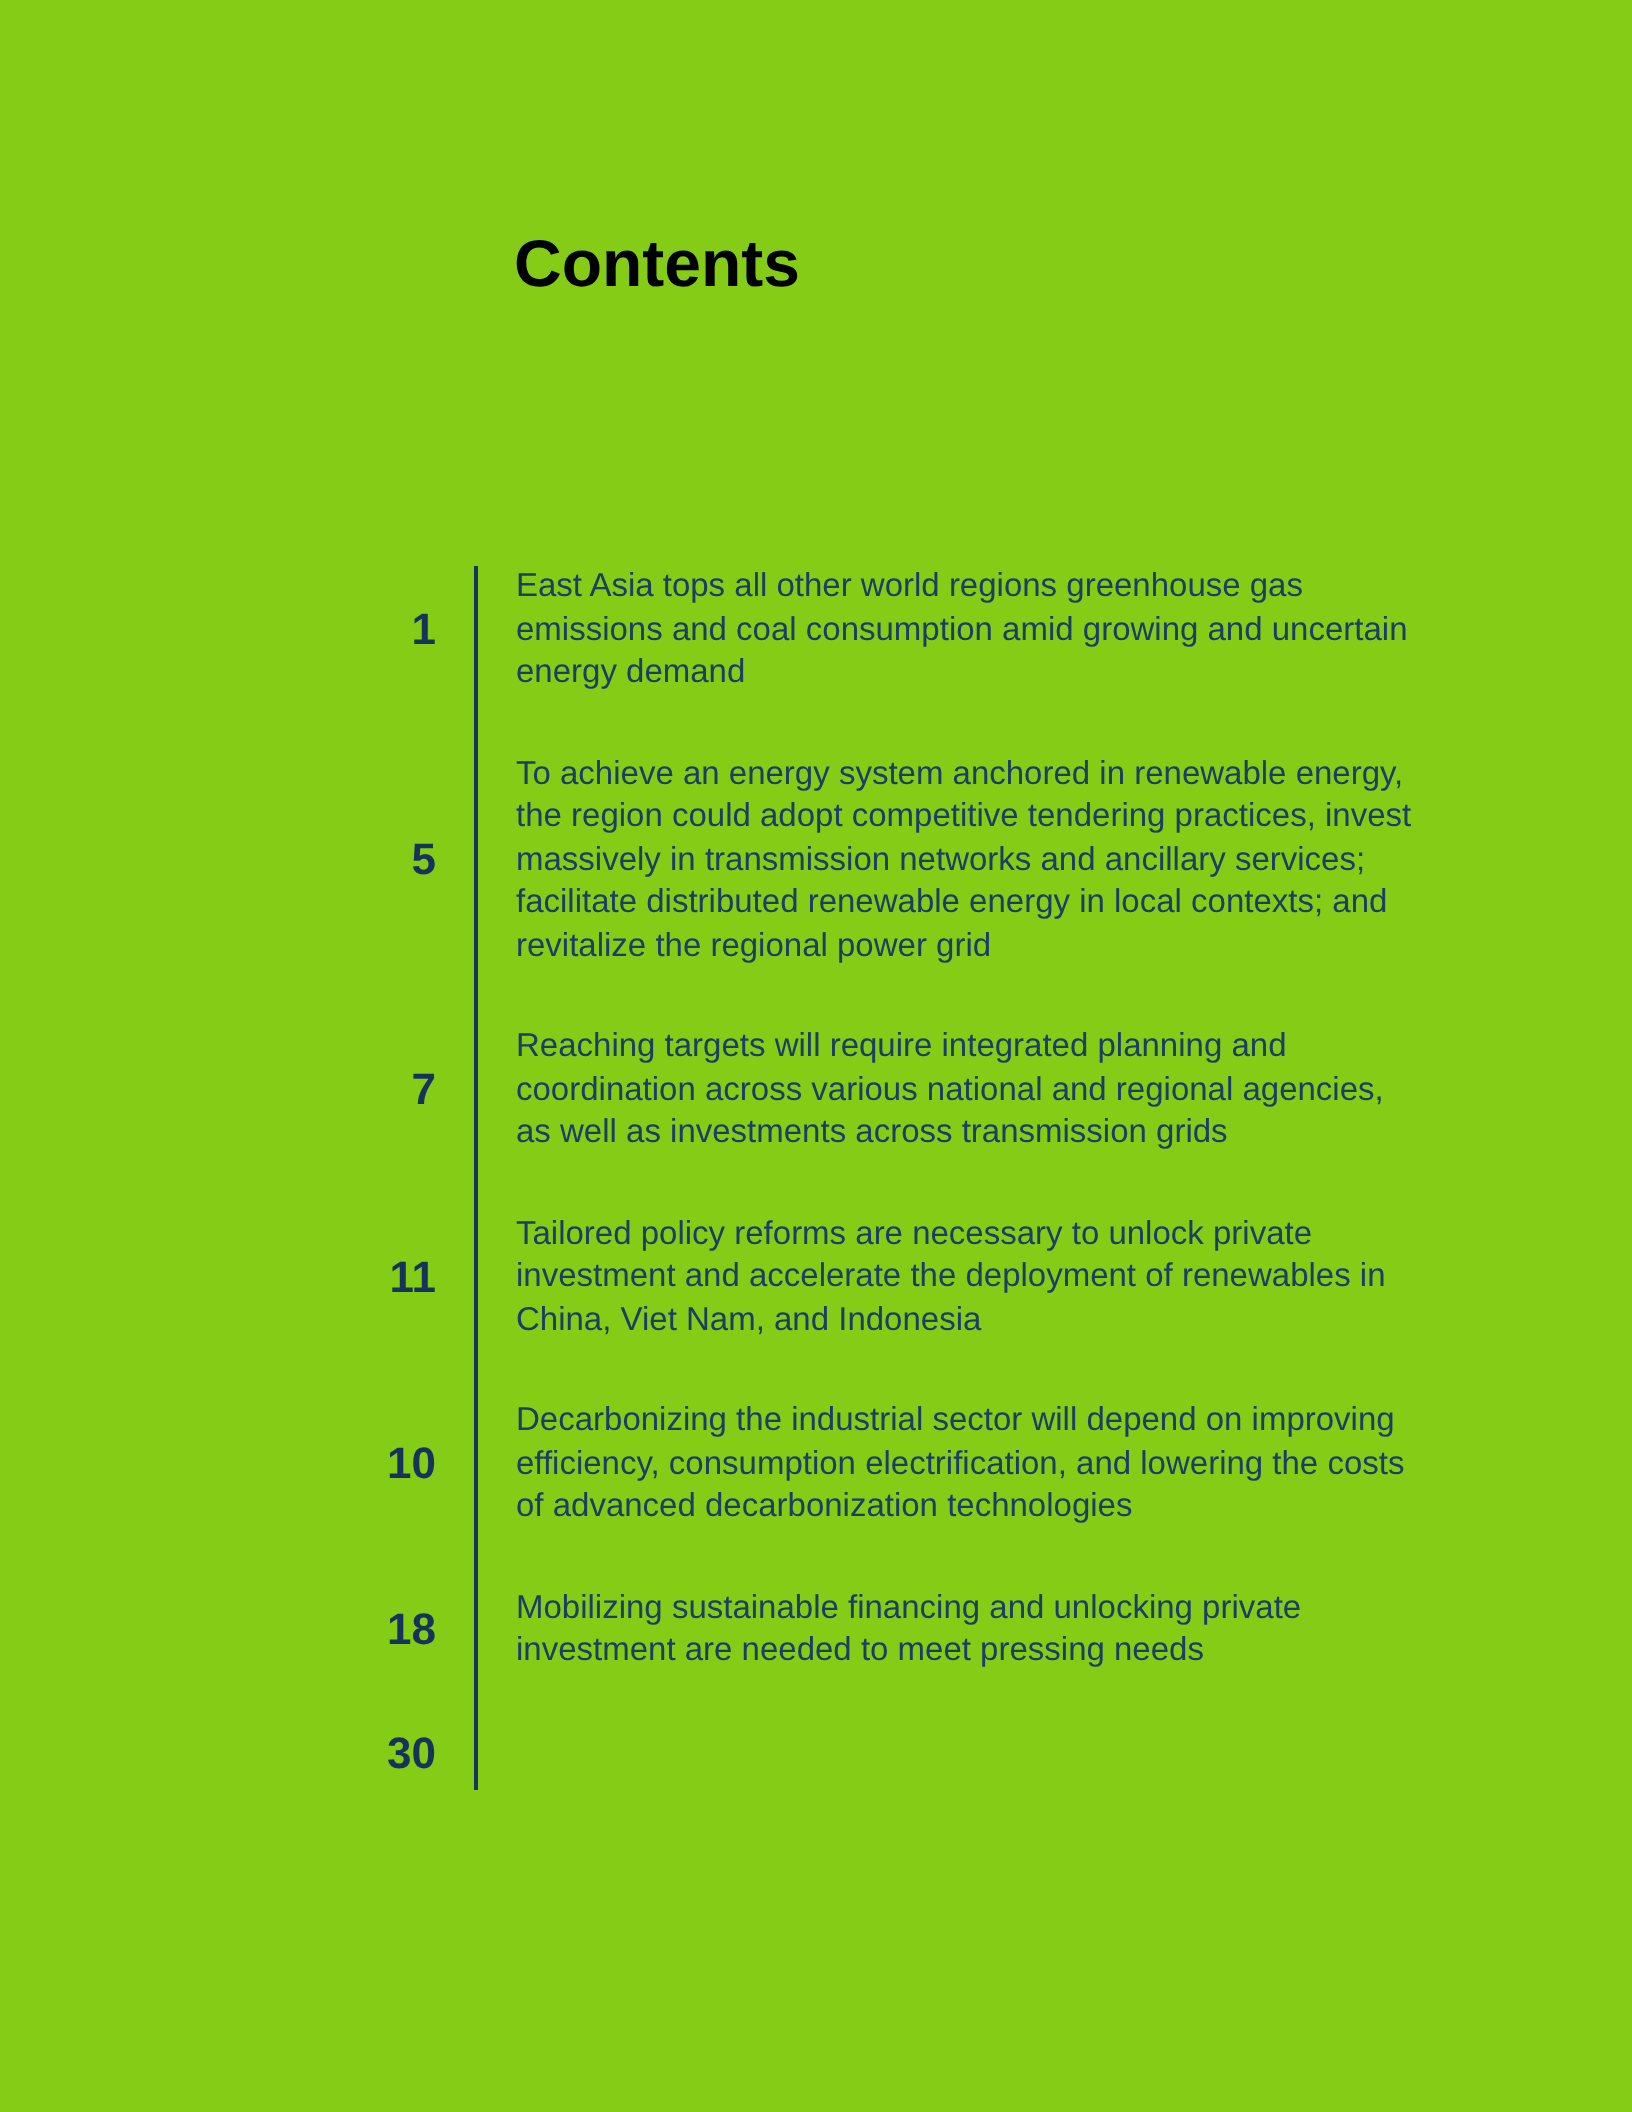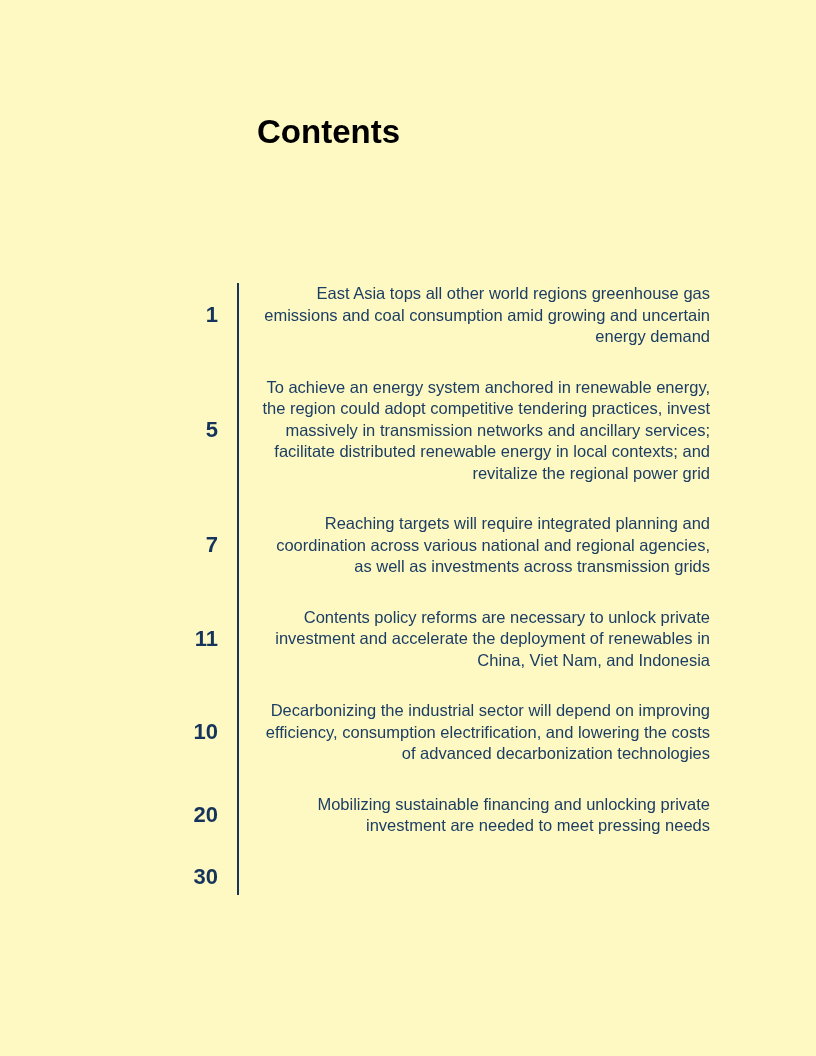--- a/index.html
+++ b/index.html
@@ -1,21 +1,21 @@
 <!DOCTYPE html>
 <html style="--title-color: #000000; --entry-color: #1C3E64; --number-color: #16345B; --divider-color: #17365D;"><head>
 <meta charset="utf-8">
 <style>
   * { margin: 0; padding: 0; box-sizing: border-box; }
   html, body { background: #ffffff; }
   .page {
     position: relative;
     width: 816px;
     height: 1056px;
-    background: #fef9c3;
+    background: #84cc16;
     font-family: "Liberation Sans", sans-serif;
     overflow: hidden;
   }
   .doc-title {
     position: absolute;
     left: 257px;
     top: 112px;
     font-size: 33px;
     font-weight: bold;
     line-height: 1.2;
@@ -50,21 +50,20 @@
     font-weight: bold;
     line-height: 1;
     color: var(--number-color, #16345B);
   }
   .toc-text {
     margin-left: 40px;
     width: 452px;
     font-size: 16.5px;
     line-height: 21.5px;
     color: var(--entry-color, #1C3E64);
-    text-align: right;
   }
 </style>
 </head>
 <body>
 
 <div class="page">
   <h1 class="doc-title">Contents</h1>
 
   <div class="toc">
     <div class="toc-rule"></div>
@@ -76,28 +75,28 @@
         <div class="toc-row">
           <div class="toc-num">5</div>
           <div class="toc-text">To achieve an energy system anchored in renewable energy, the region could adopt competitive tendering practices, invest massively in transmission networks and ancillary services; facilitate distributed renewable energy in local contexts; and revitalize the regional power grid</div>
         </div>
         <div class="toc-row">
           <div class="toc-num">7</div>
           <div class="toc-text">Reaching targets will require integrated planning and coordination across various national and regional agencies, as well as investments across transmission grids</div>
         </div>
         <div class="toc-row">
           <div class="toc-num">11</div>
-          <div class="toc-text">Contents policy reforms are necessary to unlock private investment and accelerate the deployment of renewables in China, Viet Nam, and Indonesia</div>
+          <div class="toc-text">Tailored policy reforms are necessary to unlock private investment and accelerate the deployment of renewables in China, Viet Nam, and Indonesia</div>
         </div>
         <div class="toc-row">
           <div class="toc-num">10</div>
           <div class="toc-text">Decarbonizing the industrial sector will depend on improving efficiency, consumption electrification, and lowering the costs of advanced decarbonization technologies</div>
         </div>
         <div class="toc-row">
-          <div class="toc-num">20</div>
+          <div class="toc-num">18</div>
           <div class="toc-text">Mobilizing sustainable financing and unlocking private investment are needed to meet pressing needs</div>
         </div>
         <div class="toc-row">
           <div class="toc-num">30</div>
         </div>
       </div>
   </div>
 </div>
 
 </body></html>

